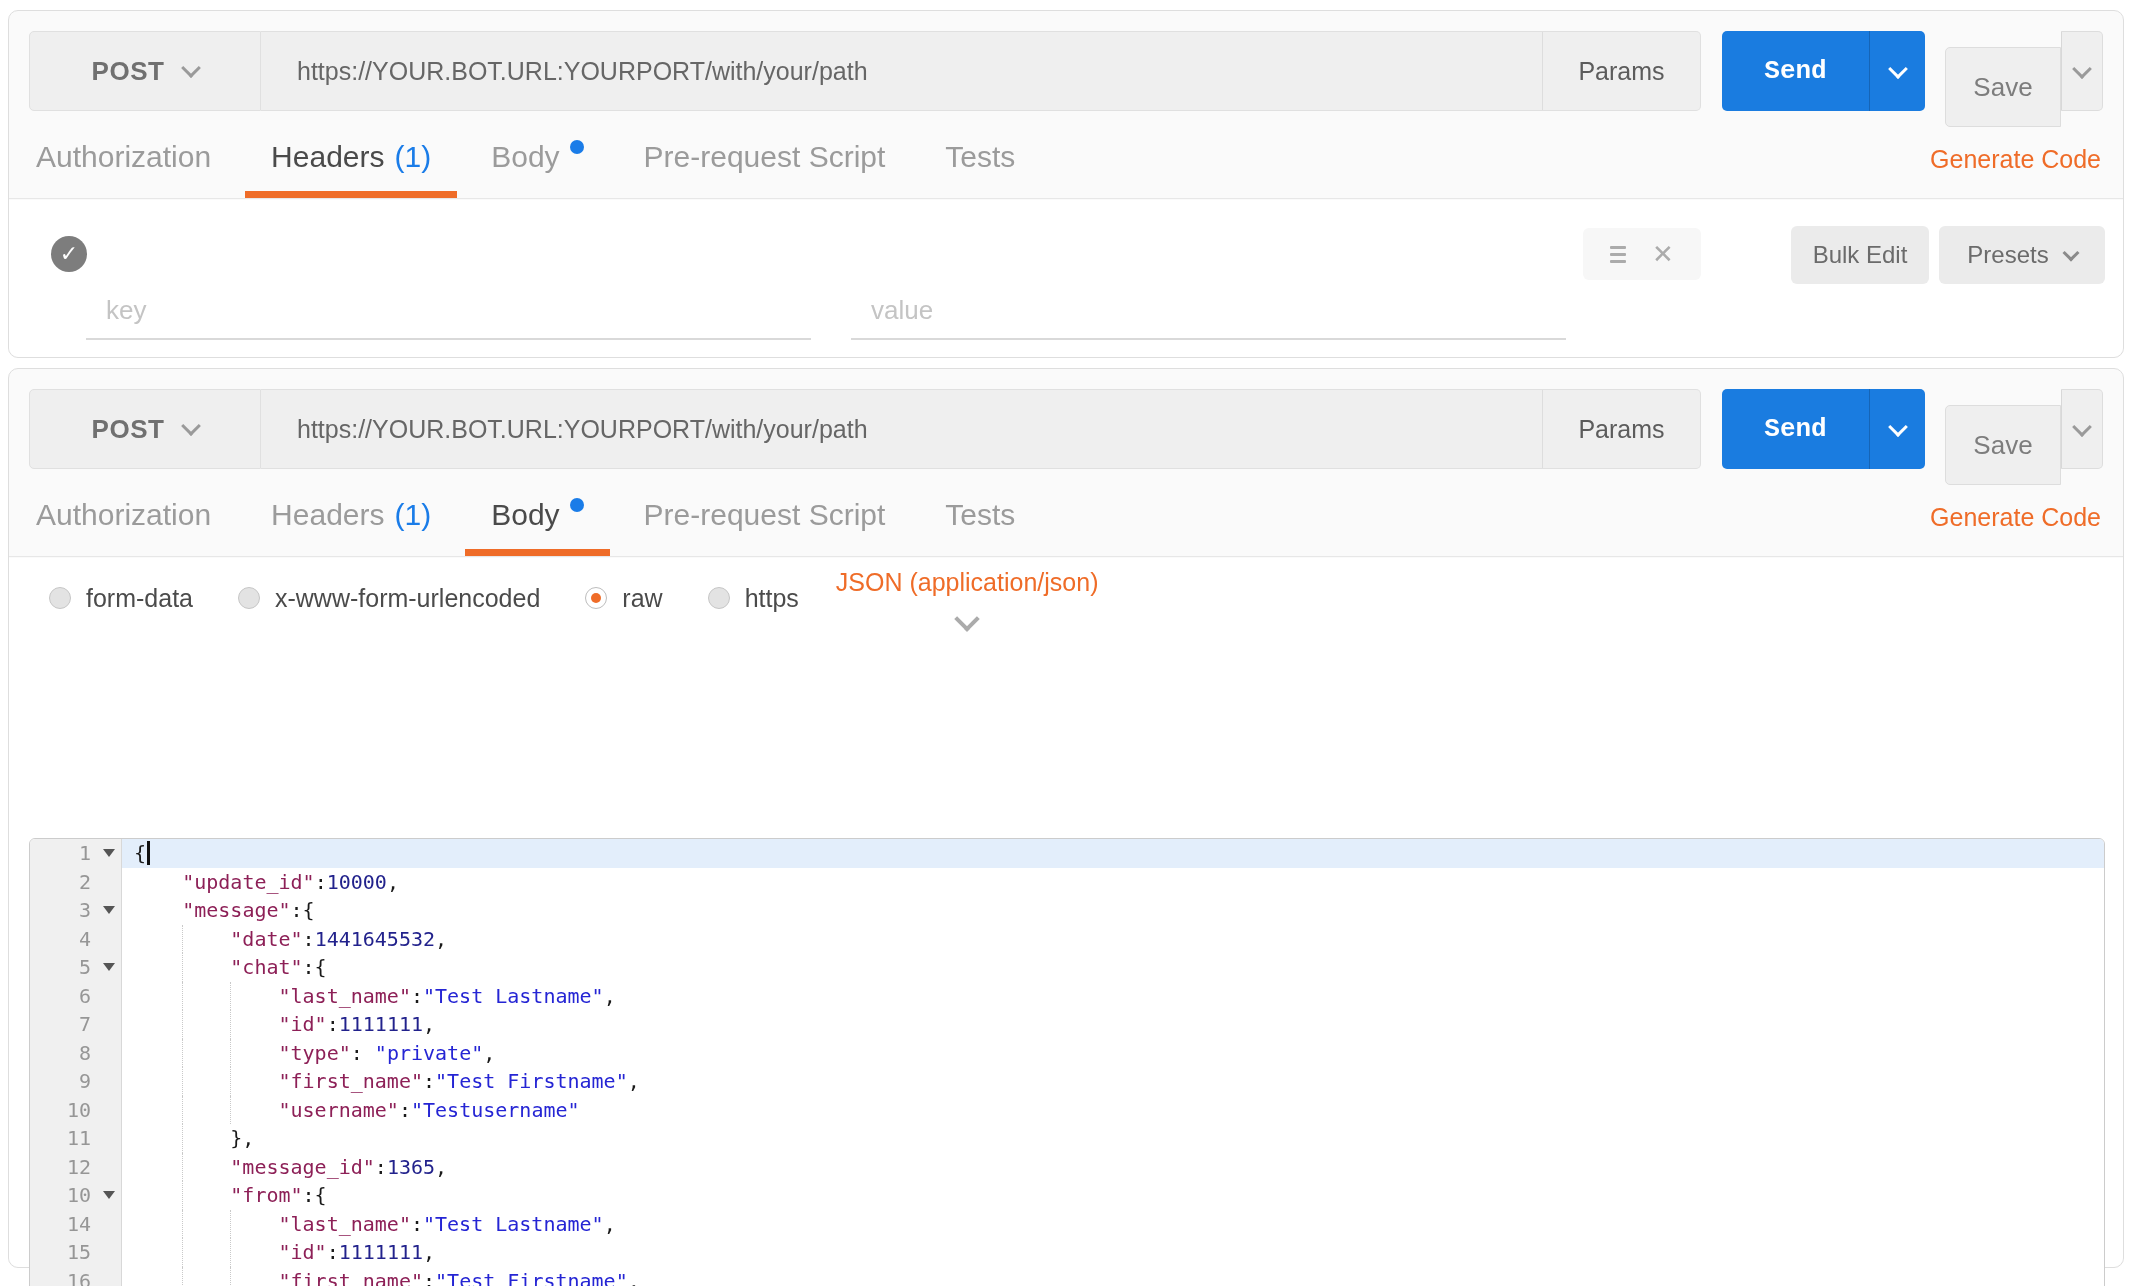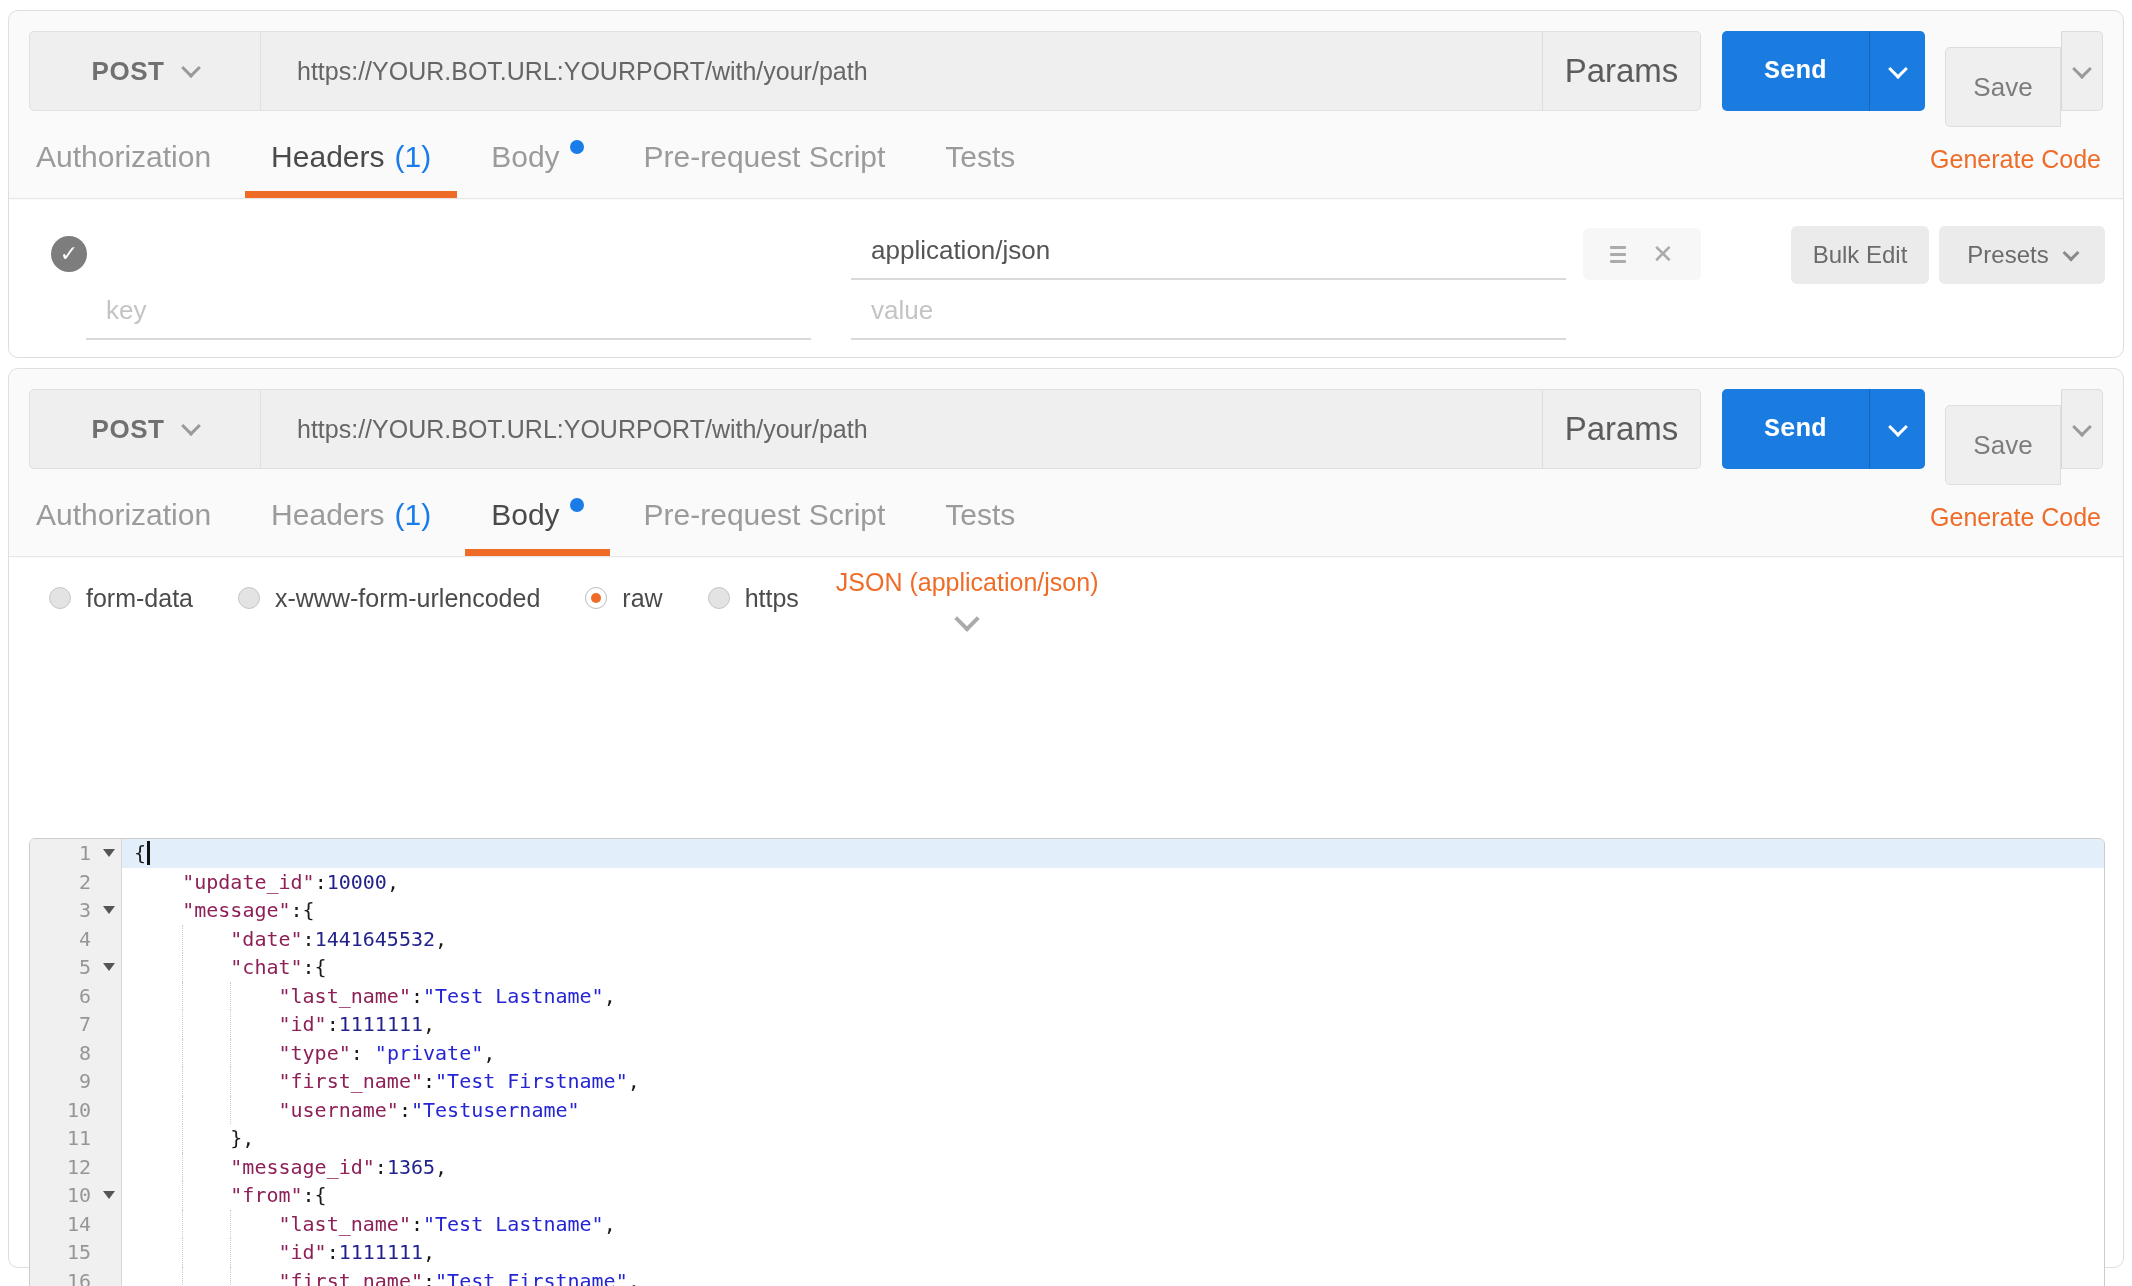--- a/index.html
+++ b/index.html
@@ -21,21 +21,21 @@
     border-radius:5px 0 0 5px; display:flex; align-items:center; justify-content:center;
     gap:20px; color:#707070; font-size:26px; font-weight:bold; letter-spacing:.5px; cursor:pointer;
   }
   .urlbox {
     flex:1; height:80px; background:#efefef; border:1px solid #e0e0e0; border-left:none;
     border-radius:0 5px 5px 0; display:flex; align-items:center;justify-content:center;
   }
   .urltext { flex:1; padding-left:36px; font-size:25px; color:#666; white-space:nowrap; overflow:hidden; }
   .params-btn {
     width:158px; height:100%; border-left:1px solid #ddd; display:flex; align-items:center;
-    justify-content:center; font-size:33px; color:#5c5c5c; cursor:pointer;
+    justify-content:center; font-size:25px; color:#5c5c5c; cursor:pointer;
   }
   .send-group { display:flex; margin-left:21px; }
   .send-main {
     width:147px; height:80px; background:#1a7ce0; color:#fff; border:none;
     border-radius:5px 0 0 5px; font-size:26px; font-weight:600; font-family:Liberation Mono, monospace; cursor:pointer;
   }
   .send-arrow {
     width:56px; height:80px; background:#1a7ce0; border:none; border-left:1px solid rgba(0,0,0,.18);
     border-radius:0 5px 5px 0; color:#fff; cursor:pointer;
   }
@@ -191,23 +191,20 @@
         <span>Pre-request Script</span>
       </div>
     <div class="tab">
         <span>Tests</span>
       </div>
     <div class="gen-code">Generate Code</div>
   </div>
 
   <div class="kv-area">
     <div class="hcheck">✓</div>
-    <div class="cell v1">
-      <input value="application/json" style="">
-    </div>
     <div class="row-icons">
       <span class="drag-icon">
           <i></i>
           <i></i>
           <i></i>
         </span>
       <span class="x-icon">✕</span>
     </div>
     <button class="mini-btn bulk">Bulk Edit</button>
     <button class="mini-btn presets">

